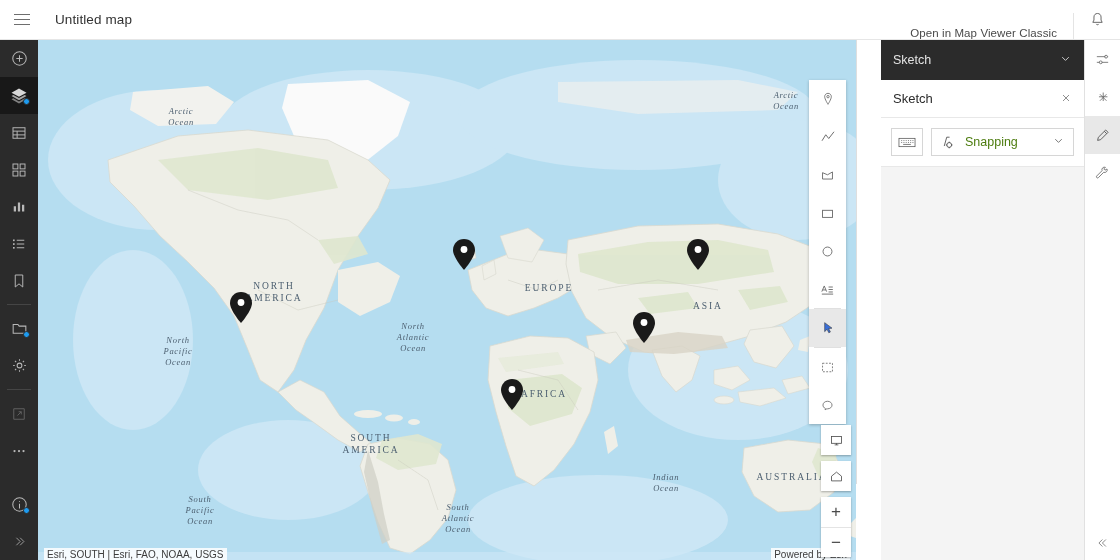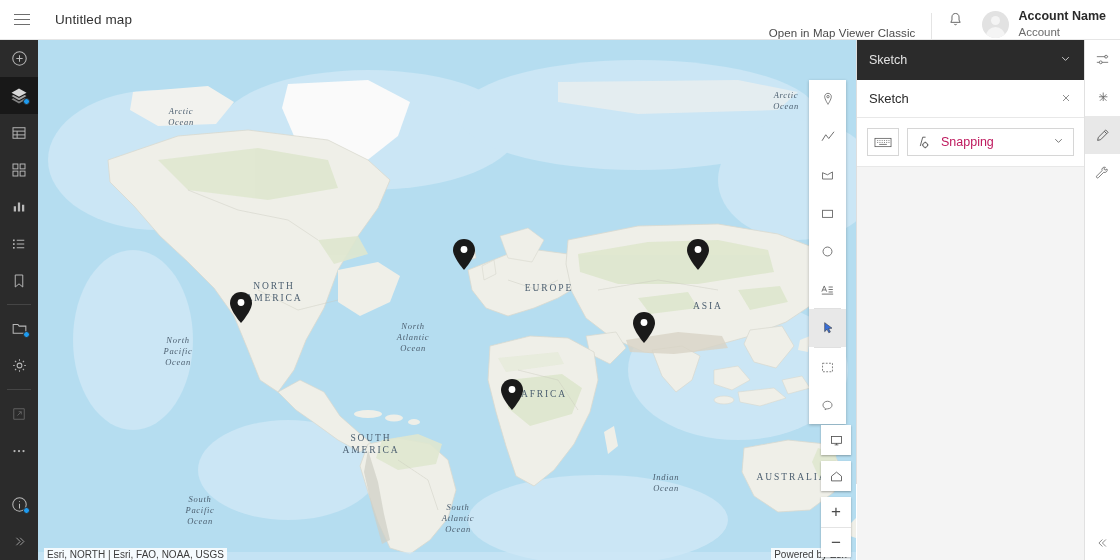--- a/index.html
+++ b/index.html
@@ -112,21 +112,21 @@
   }
   .ctrl {
     width: 30px; height: 30px; display: flex; align-items: center;
     justify-content: center; cursor: pointer; font-size: 17px; color: #4a4a4a;
   }
   .ctrl + .ctrl { border-top: 1px solid #e4e4e4; }
 
   
   .right-panel {
     position: absolute; top: 40px; left: 856px; width: 228px; height: 444px;
-    background: #ffffff; border-left: 1px solid #dedede;
+    background: #ffffff; border-left: 1px solid #dedede; padding-left: 24px;
   }
   .panel-header {
     height: 40px; background: #2b2b2b; display: flex; align-items: center;
     padding: 0 12px; cursor: pointer;
   }
   .panel-header-title { color: #e3e3e3; font-size: 12.5px; }
   .panel-header .chev { margin-left: auto; }
   .panel-sub {
     height: 38px; display: flex; align-items: center; padding: 0 12px;
     border-bottom: 1px solid #e8e8e8;
@@ -141,21 +141,21 @@
     border-bottom: 1px solid #e8e8e8;
   }
   .kbd-btn {
     width: 32px; height: 28px; border: 1px solid #d6d6d6; background: #fff;
     display: flex; align-items: center; justify-content: center; cursor: pointer;
   }
   .snap-btn {
     flex: 1; height: 28px; border: 1px solid #d6d6d6; background: #fff;
     display: flex; align-items: center; padding: 0 8px; cursor: pointer;
   }
-  .snap-label { font-size: 12.5px; color: #be185d; margin-left: 8px; }
+  .snap-label { font-size: 12.5px; color: #4d7c0f; margin-left: 8px; }
   .snap-btn .chev { margin-left: auto; }
   .panel-body { height: 100%; background: #f4f4f4; }
 
   
   .right-rail {
     position: absolute; top: 40px; left: 1084px; width: 36px; height: 520px;
     background: #ffffff; border-left: 1px solid #e1e1e1;
     display: flex; flex-direction: column; align-items: center;
   }
   .rrail-btn {
@@ -184,30 +184,20 @@
     <div class="map-title">Untitled map</div>
 
     <div class="header-right">
       <div class="open-classic">Open in Map Viewer Classic</div>
       <div class="hdr-divider"></div>
       <div class="bell-btn">
         <svg width="17" height="17" viewBox="0 0 24 24" fill="none" stroke="#5a5a5a" stroke-width="1.3">
           <path d="M12 3.5c-3 0-5 2.1-5 5v4.3L5.4 16h13.2L17 12.8V8.5c0-2.9-2-5-5-5z"></path>
           <path d="M10.3 18.2a1.8 1.8 0 0 0 3.4 0"></path>
         </svg>
-      </div>
-      <div class="account-wrap">
-        <div class="avatar">
-          <div class="head"></div>
-            <div class="body"></div>
-        </div>
-        <div class="acct-lines">
-          <div class="acct-name">Account Name</div>
-          <div class="acct-sub">Account</div>
-        </div>
       </div>
     </div>
   </div>
 
   <div class="left-rail">
 
     <div class="rail-btn">
       <svg width="19" height="19" viewBox="0 0 24 24" fill="none" stroke="#b8b8b8" stroke-width="1.3">
         <circle cx="12" cy="12" r="8.5"></circle>
           <path d="M12 8v8M8 12h8"></path>
@@ -474,21 +464,21 @@
         <g transform="translate(606,286)" style="cursor: pointer;">
           <path d="M0 -14 C-6.2 -14 -11 -9.2 -11 -3 C-11 4.6 0 17 0 17 C0 17 11 4.6 11 -3 C11 -9.2 6.2 -14 0 -14 Z" fill="#1a1a1a"></path>
           <circle cx="0" cy="-3.5" r="3.4" fill="#ffffff"></circle>
         </g>
         <g transform="translate(474,353)" style="cursor: pointer;">
           <path d="M0 -14 C-6.2 -14 -11 -9.2 -11 -3 C-11 4.6 0 17 0 17 C0 17 11 4.6 11 -3 C11 -9.2 6.2 -14 0 -14 Z" fill="#1a1a1a"></path>
           <circle cx="0" cy="-3.5" r="3.4" fill="#ffffff"></circle>
         </g>
       </svg>
 
-    <div class="attrib">Esri, NORTH | Esri, FAO, NOAA, USGS</div>
+    <div class="attrib">Esri, SOUTH | Esri, FAO, NOAA, USGS</div>
     <div class="powered">Powered by Esri</div>
 
     <div class="sketch-tools">
       <div class="stool">
         <svg width="16" height="16" viewBox="0 0 24 24" fill="none" stroke="#6a6a6a" stroke-width="1.3">
           <path d="M12 3.5c-2.8 0-5 2.2-5 5 0 3.6 5 11.5 5 11.5s5-7.9 5-11.5c0-2.8-2.2-5-5-5z"></path>
           <circle cx="12" cy="8.5" r="1.8"></circle>
         </svg>
       </div>
       <div class="stool">

